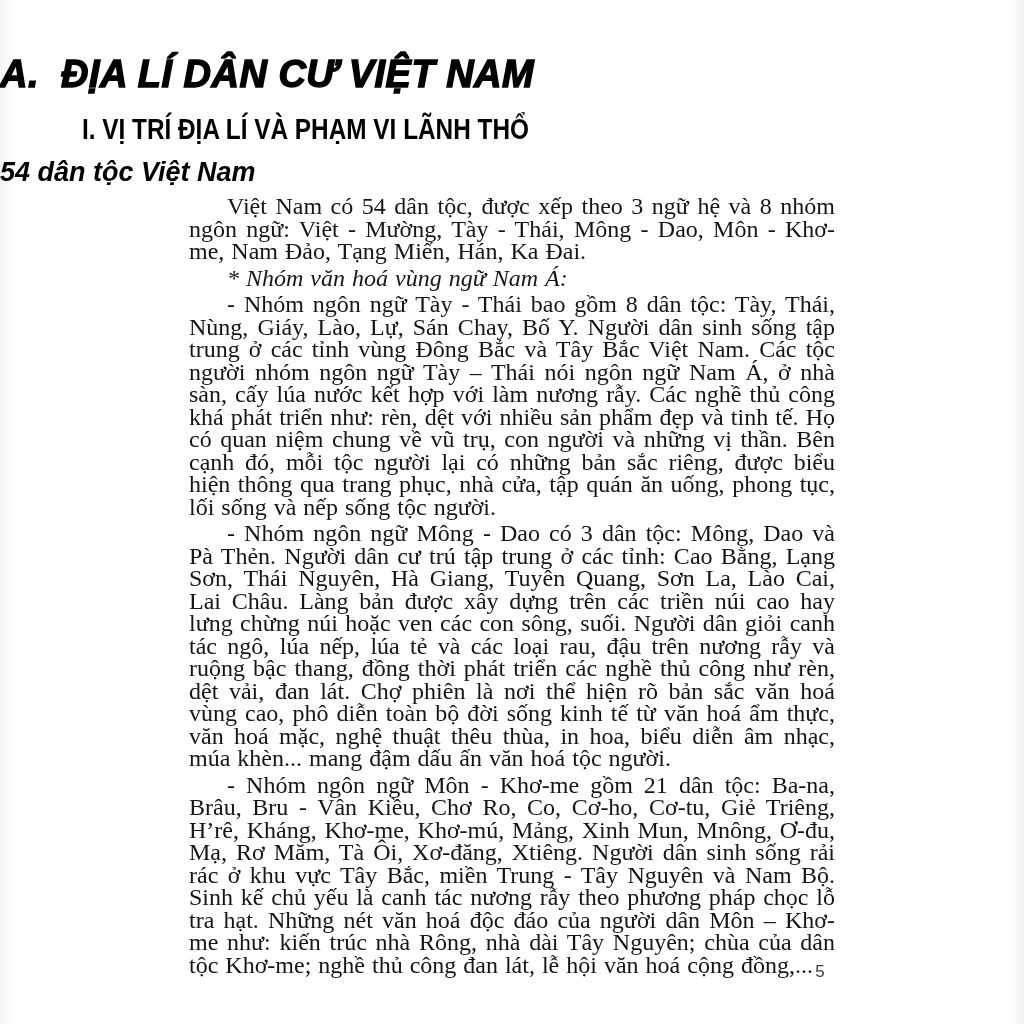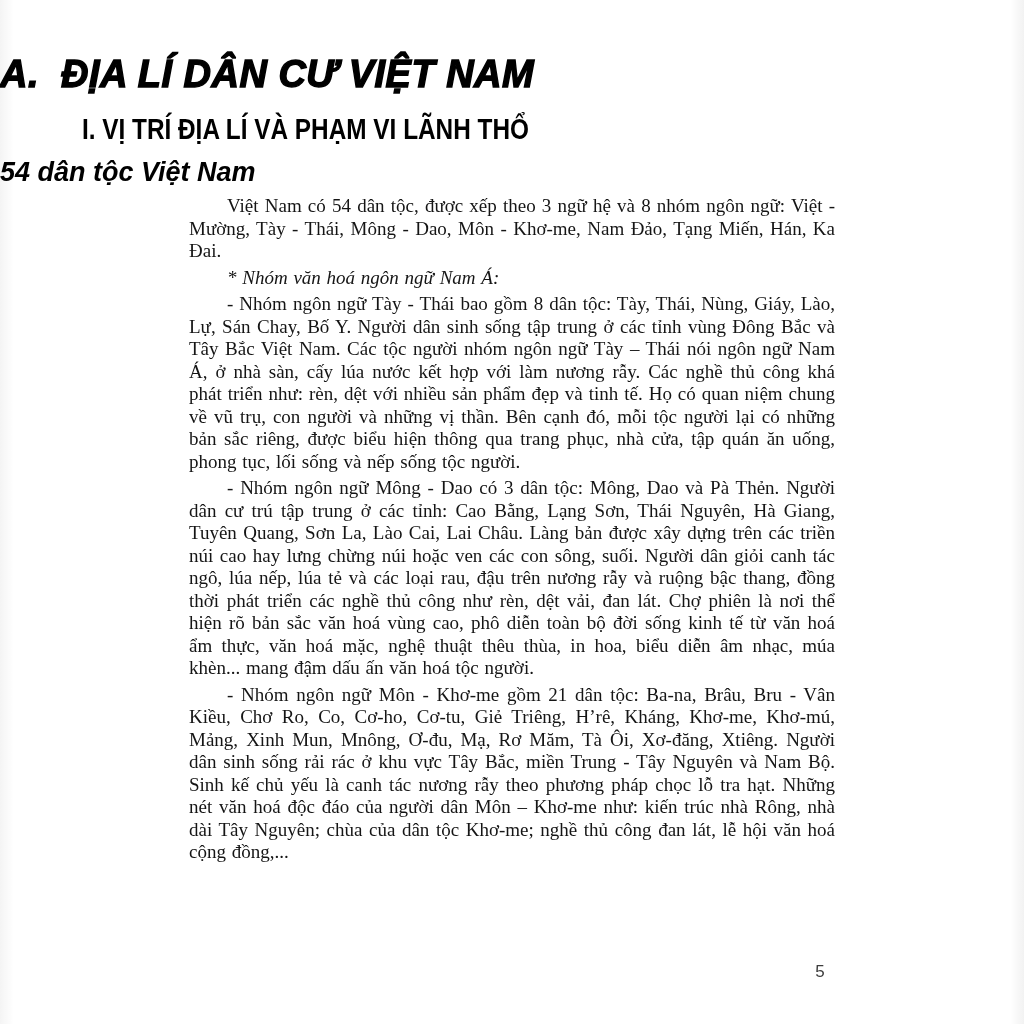--- a/index.html
+++ b/index.html
@@ -72,21 +72,21 @@
     color: #000;
     white-space: pre;
   }
   main.body-text {
     width: 646px;
     margin: 9px auto 0 auto;
     text-align: justify;
   }
   main.body-text p {
     margin: 4px 0 0 0;
-    font-size: 19px;
+    font-size: 24px;
     line-height: 22.5px;
     text-indent: 38px;
     word-spacing: 1px;
   }
   main.body-text p.note {
     font-style: italic;
   }
   .page-number {
     position: absolute;
     left: 800px;
@@ -104,21 +104,21 @@
 <div class="scan-page">
 
   <header>
     <h1 class="doc-title">A.  ĐỊA LÍ DÂN CƯ VIỆT NAM</h1>
     <h2 class="section-heading">I. VỊ TRÍ ĐỊA LÍ VÀ PHẠM VI LÃNH THỔ</h2>
     <h3 class="subsection-heading">54 dân tộc Việt Nam</h3>
   </header>
 
   <main class="body-text">
     <p>Việt Nam có 54 dân tộc, được xếp theo 3 ngữ hệ và 8 nhóm ngôn ngữ: Việt - Mường, Tày - Thái, Mông - Dao, Môn - Khơ-me, Nam Đảo, Tạng Miến, Hán, Ka Đai.</p>
-    <p class="note">* Nhóm văn hoá ngôn ngữ Nam Á:</p>
+    <p class="note">* Nhóm văn hoá vùng ngữ Nam Á:</p>
     <p>- Nhóm ngôn ngữ Tày - Thái bao gồm 8 dân tộc: Tày, Thái, Nùng, Giáy, Lào, Lự, Sán Chay, Bố Y. Người dân sinh sống tập trung ở các tỉnh vùng Đông Bắc và Tây Bắc Việt Nam. Các tộc người nhóm ngôn ngữ Tày – Thái nói ngôn ngữ Nam Á, ở nhà sàn, cấy lúa nước kết hợp với làm nương rẫy. Các nghề thủ công khá phát triển như: rèn, dệt với nhiều sản phẩm đẹp và tinh tế. Họ có quan niệm chung về vũ trụ, con người và những vị thần. Bên cạnh đó, mỗi tộc người lại có những bản sắc riêng, được biểu hiện thông qua trang phục, nhà cửa, tập quán ăn uống, phong tục, lối sống và nếp sống tộc người.</p>
     <p>- Nhóm ngôn ngữ Mông - Dao có 3 dân tộc: Mông, Dao và Pà Thẻn. Người dân cư trú tập trung ở các tỉnh: Cao Bằng, Lạng Sơn, Thái Nguyên, Hà Giang, Tuyên Quang, Sơn La, Lào Cai, Lai Châu. Làng bản được xây dựng trên các triền núi cao hay lưng chừng núi hoặc ven các con sông, suối. Người dân giỏi canh tác ngô, lúa nếp, lúa tẻ và các loại rau, đậu trên nương rẫy và ruộng bậc thang, đồng thời phát triển các nghề thủ công như rèn, dệt vải, đan lát. Chợ phiên là nơi thể hiện rõ bản sắc văn hoá vùng cao, phô diễn toàn bộ đời sống kinh tế từ văn hoá ẩm thực, văn hoá mặc, nghệ thuật thêu thùa, in hoa, biểu diễn âm nhạc, múa khèn... mang đậm dấu ấn văn hoá tộc người.</p>
     <p>- Nhóm ngôn ngữ Môn - Khơ-me gồm 21 dân tộc: Ba-na, Brâu, Bru - Vân Kiều, Chơ Ro, Co, Cơ-ho, Cơ-tu, Giẻ Triêng, H’rê, Kháng, Khơ-me, Khơ-mú, Mảng, Xinh Mun, Mnông, Ơ-đu, Mạ, Rơ Măm, Tà Ôi, Xơ-đăng, Xtiêng. Người dân sinh sống rải rác ở khu vực Tây Bắc, miền Trung - Tây Nguyên và Nam Bộ. Sinh kế chủ yếu là canh tác nương rẫy theo phương pháp chọc lỗ tra hạt. Những nét văn hoá độc đáo của người dân Môn – Khơ-me như: kiến trúc nhà Rông, nhà dài Tây Nguyên; chùa của dân tộc Khơ-me; nghề thủ công đan lát, lễ hội văn hoá cộng đồng,...</p>
   </main>
 
   <div class="page-number">5</div>
 
 </div>
 
 </body></html>

